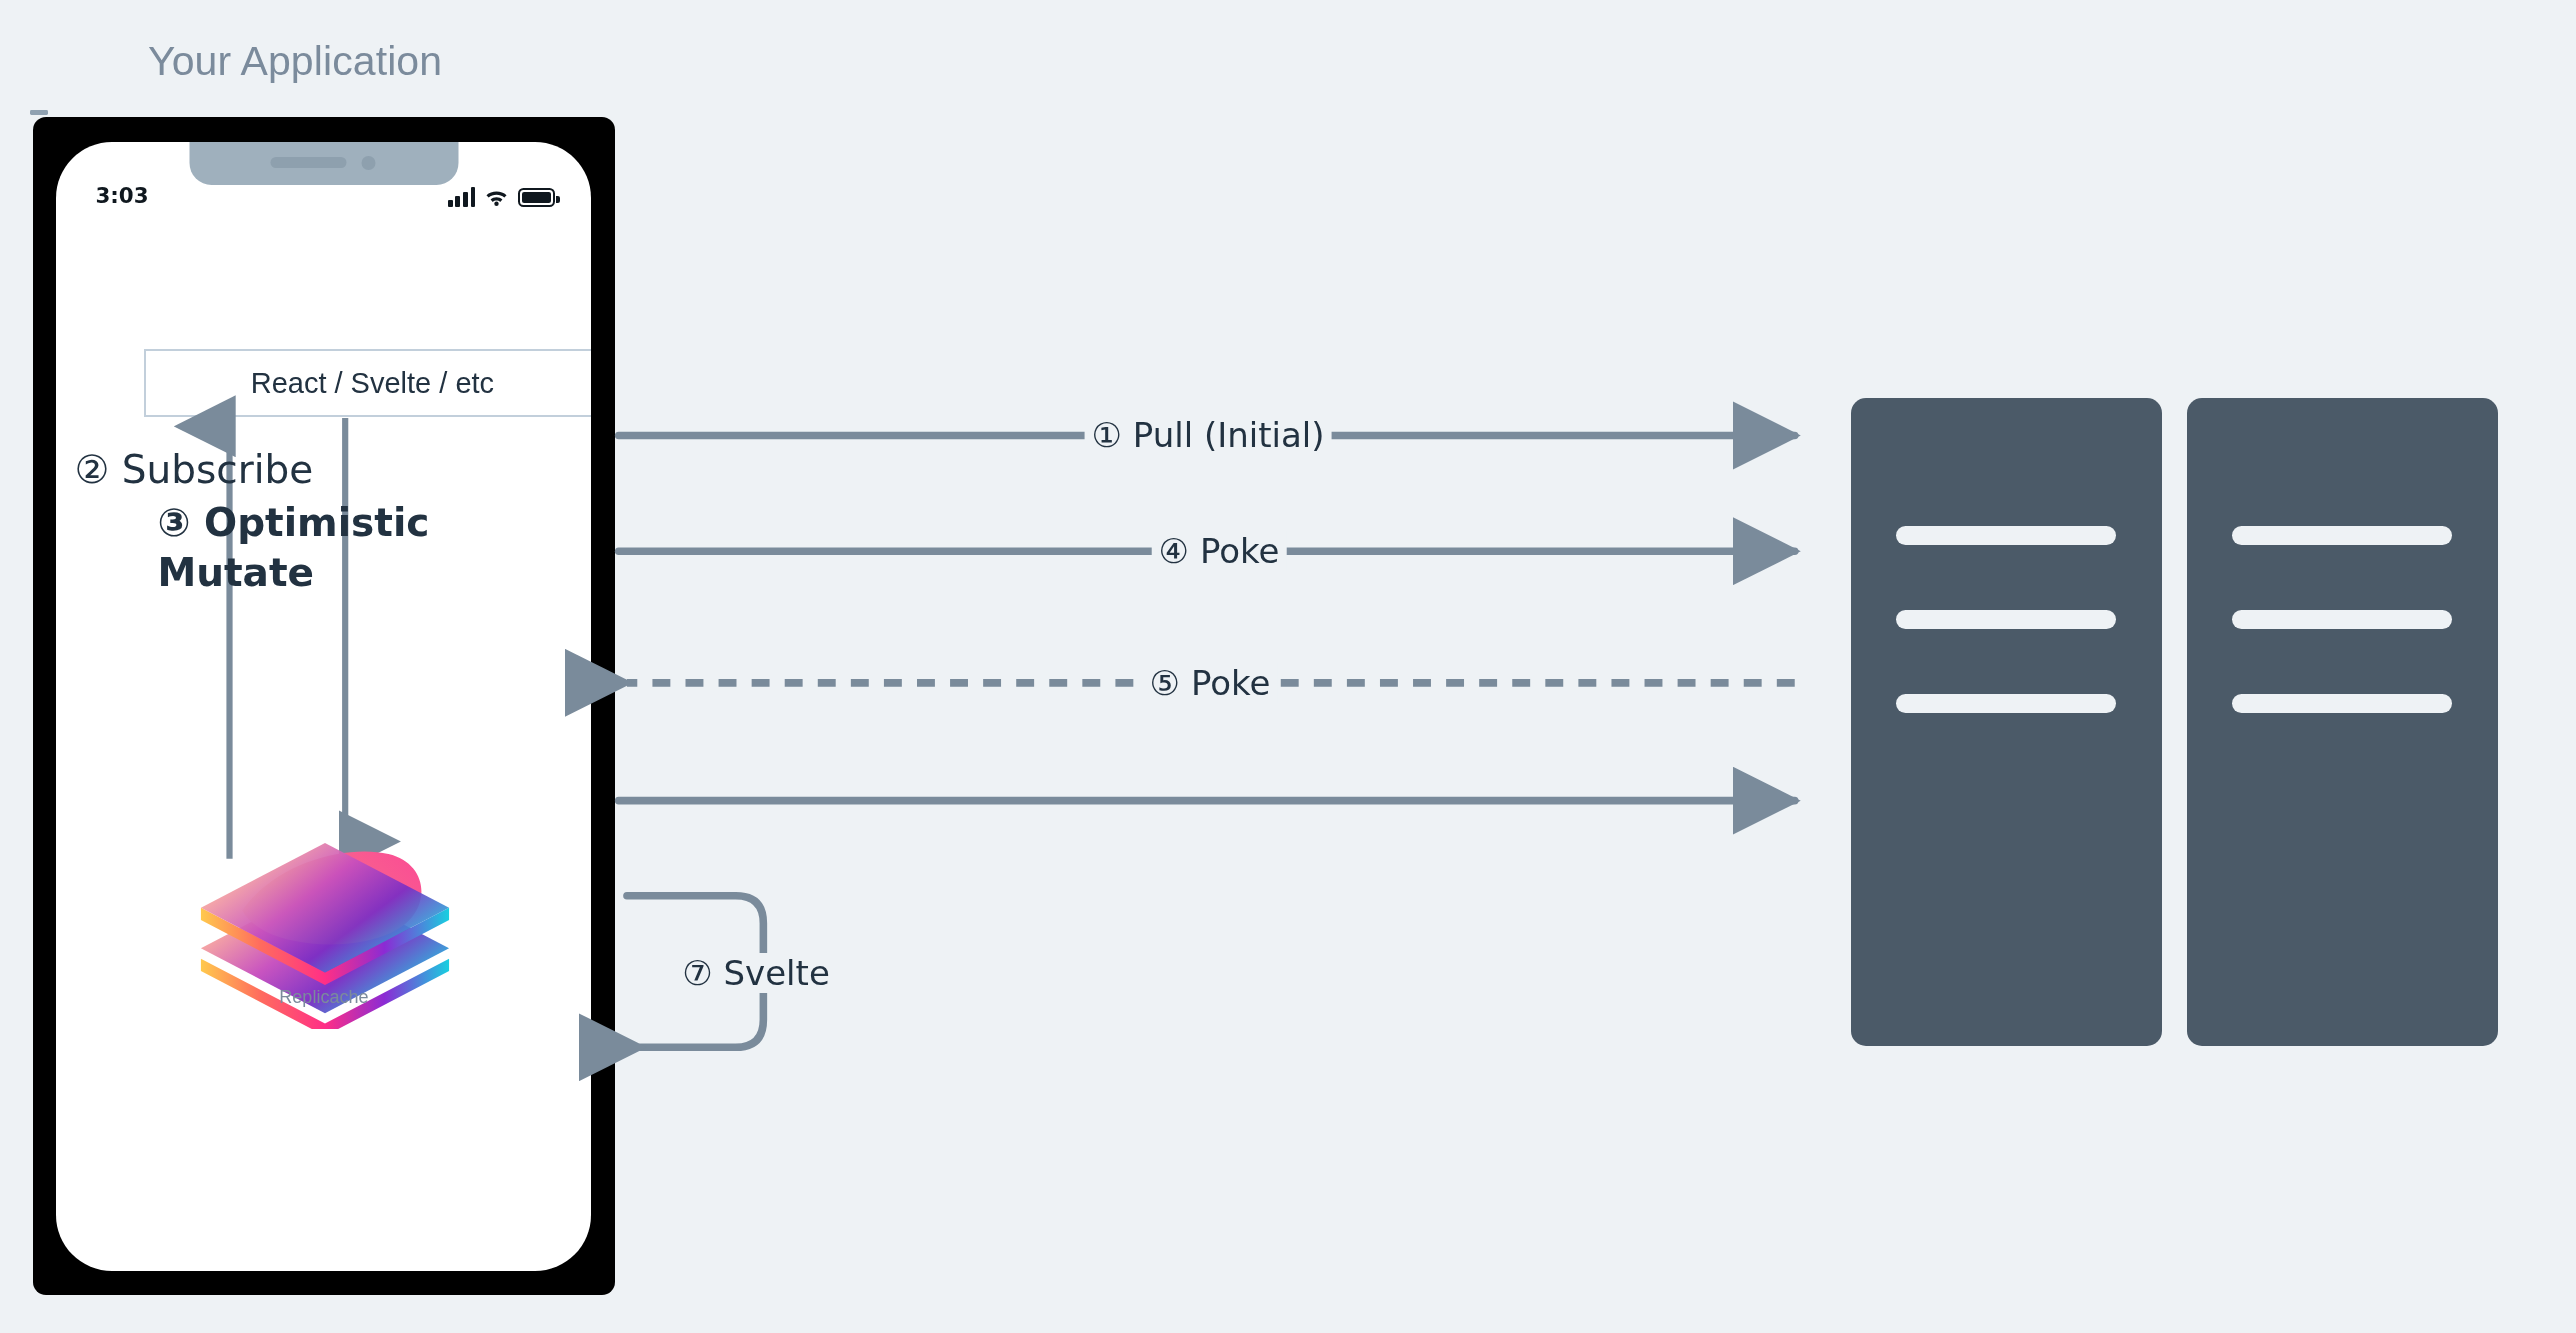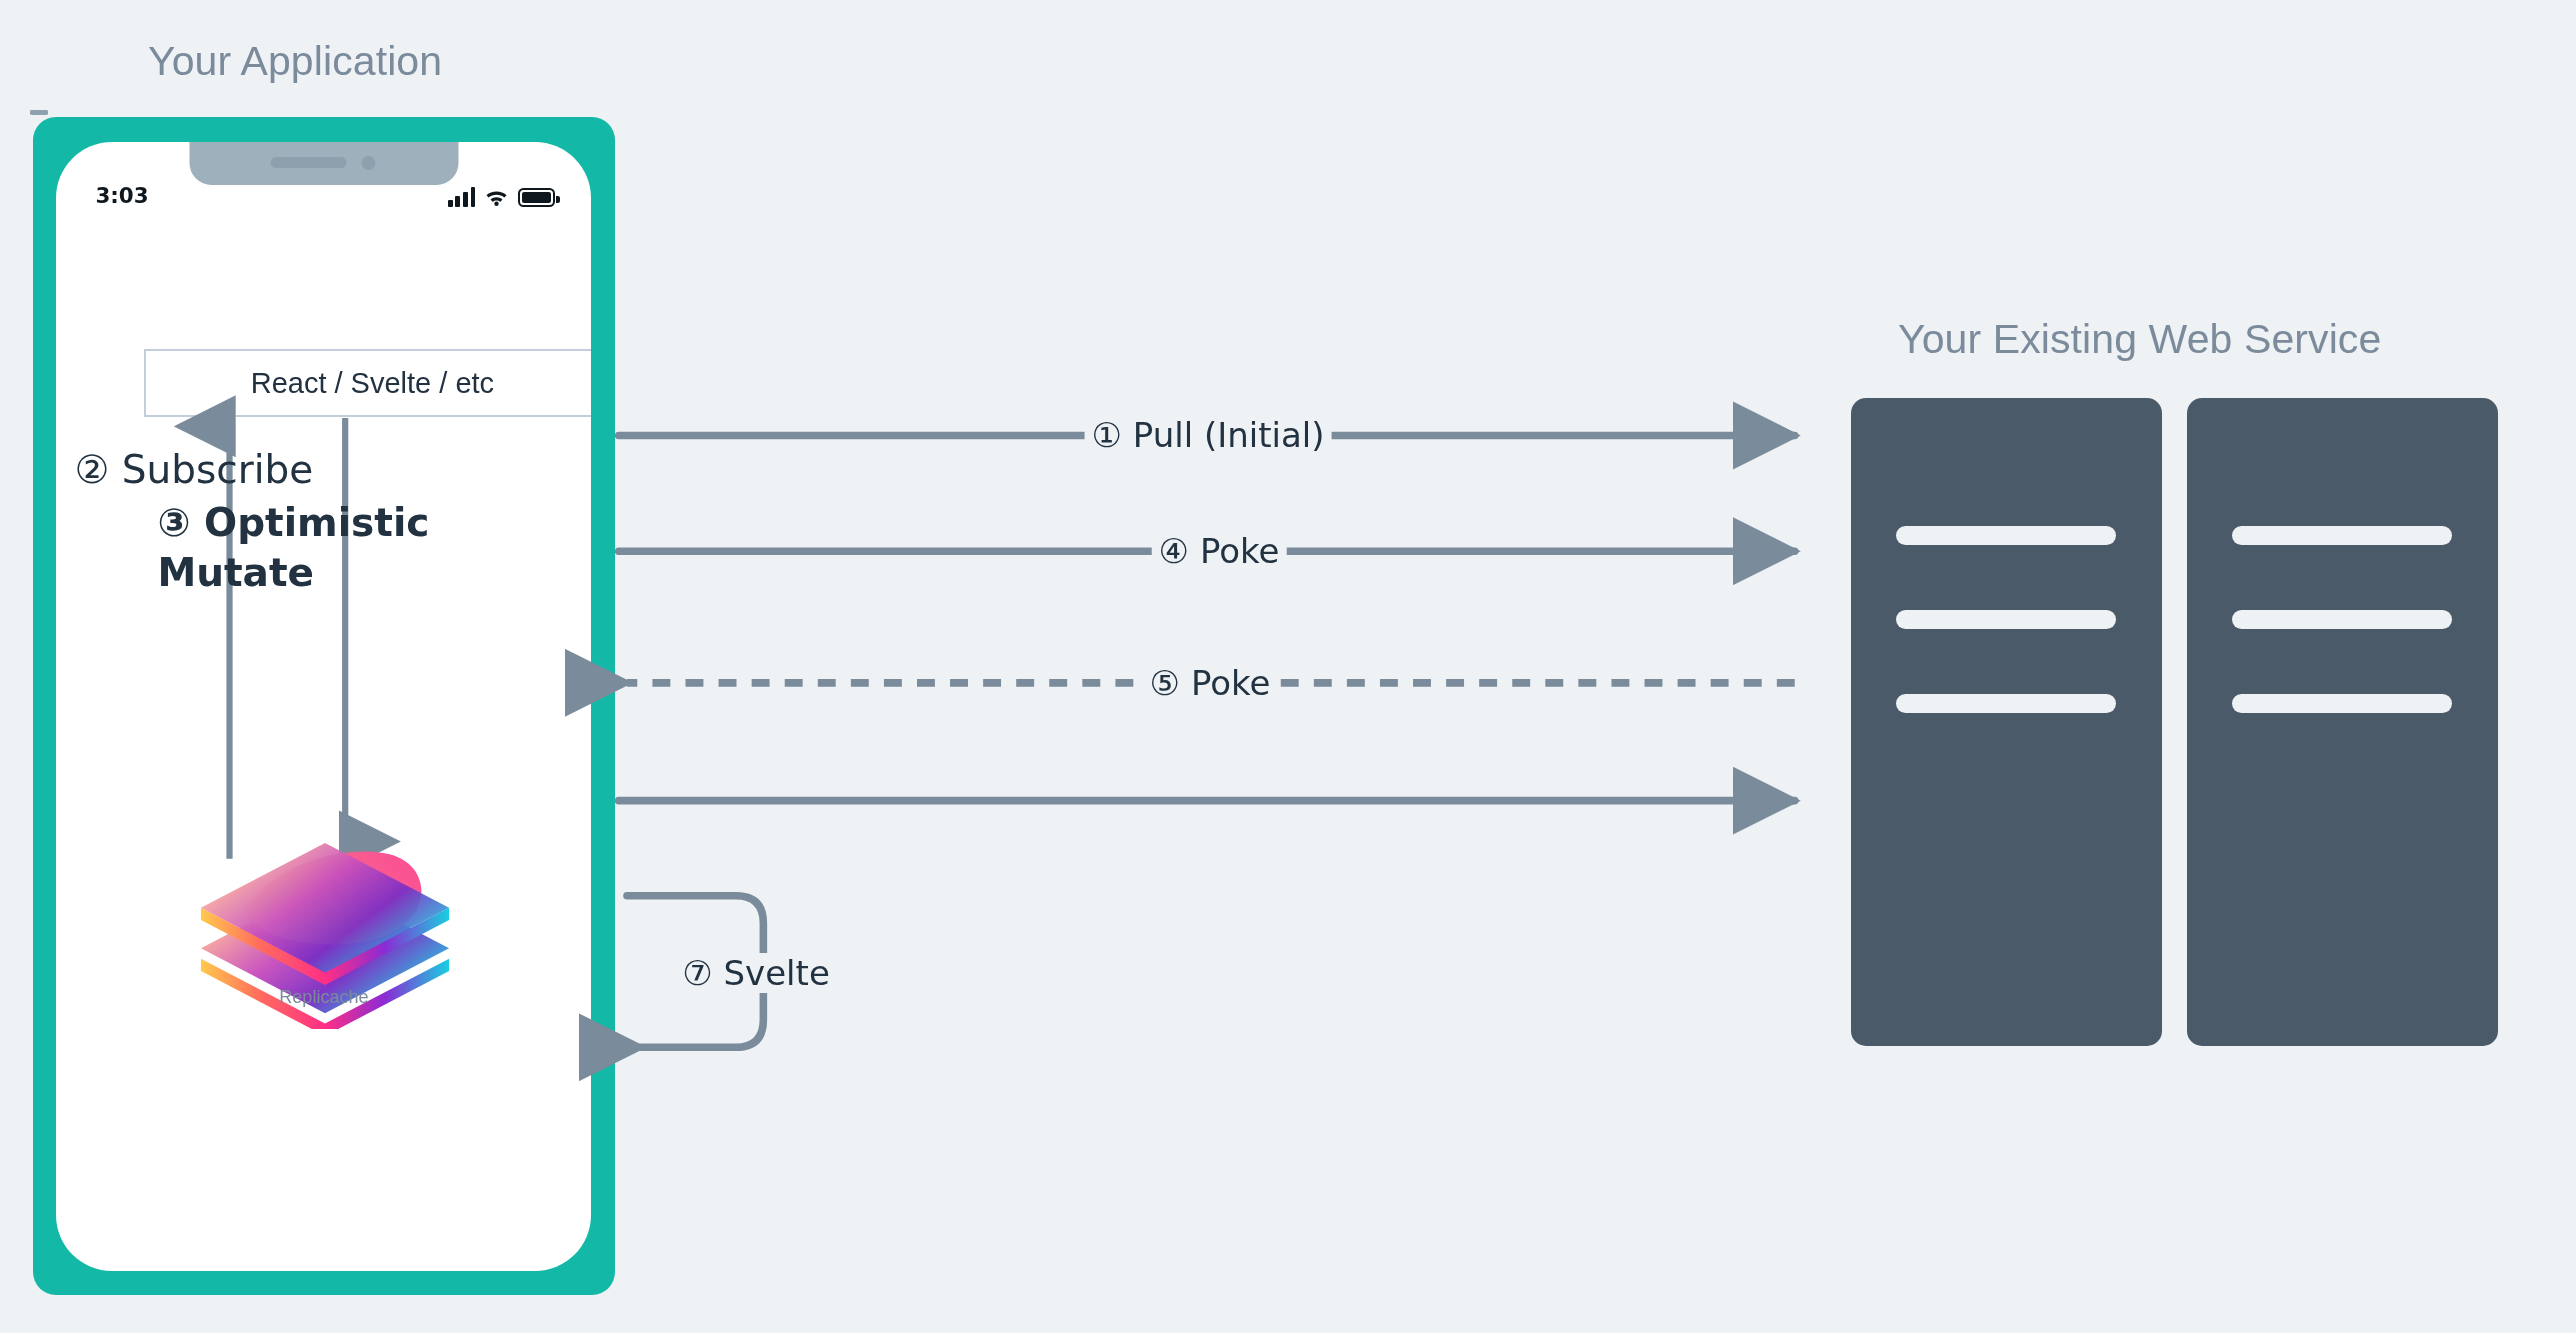--- a/index.html
+++ b/index.html
@@ -26,21 +26,21 @@
 
   
   #dash-mark{
     position:absolute;left:30px;top:110px;width:18px;height:4.8px;
     background:#8fa1b1;border-radius:1.4px;
   }
 
   
   #phone{
     position:absolute;left:33px;top:117px;width:582px;height:1178px;
-    background:#14b8a6;border-radius:23px;
+    background:#000000;border-radius:13px;
   }
   #phone-screen{
     position:absolute;left:23.4px;top:25px;width:535px;height:1129px;
     background:#ffffff;border-radius:56px;overflow:hidden;
   }
   #notch{
     position:absolute;left:50%;top:0;transform:translateX(-50%);
     width:269px;height:43px;background:#9fb0bd;
     border-bottom-left-radius:22px;border-bottom-right-radius:22px;
   }
@@ -133,21 +133,20 @@
     position:absolute;left:45px;width:220px;height:19.3px;
     background:#eef2f5;border-radius:9.6px;
   }
 </style>
 </head>
 <body>
 
 <div class="stage">
 
   <div class="caption" id="app-title">Your Application</div>
-  <div class="caption" id="svc-title">Your Existing Web Service</div>
 
   <div id="dash-mark"></div>
 
   <div id="phone">
     <div id="phone-screen">
 
       <div id="notch">
         <div id="notch-speaker"></div>
         <div id="notch-camera"></div>
       </div>

